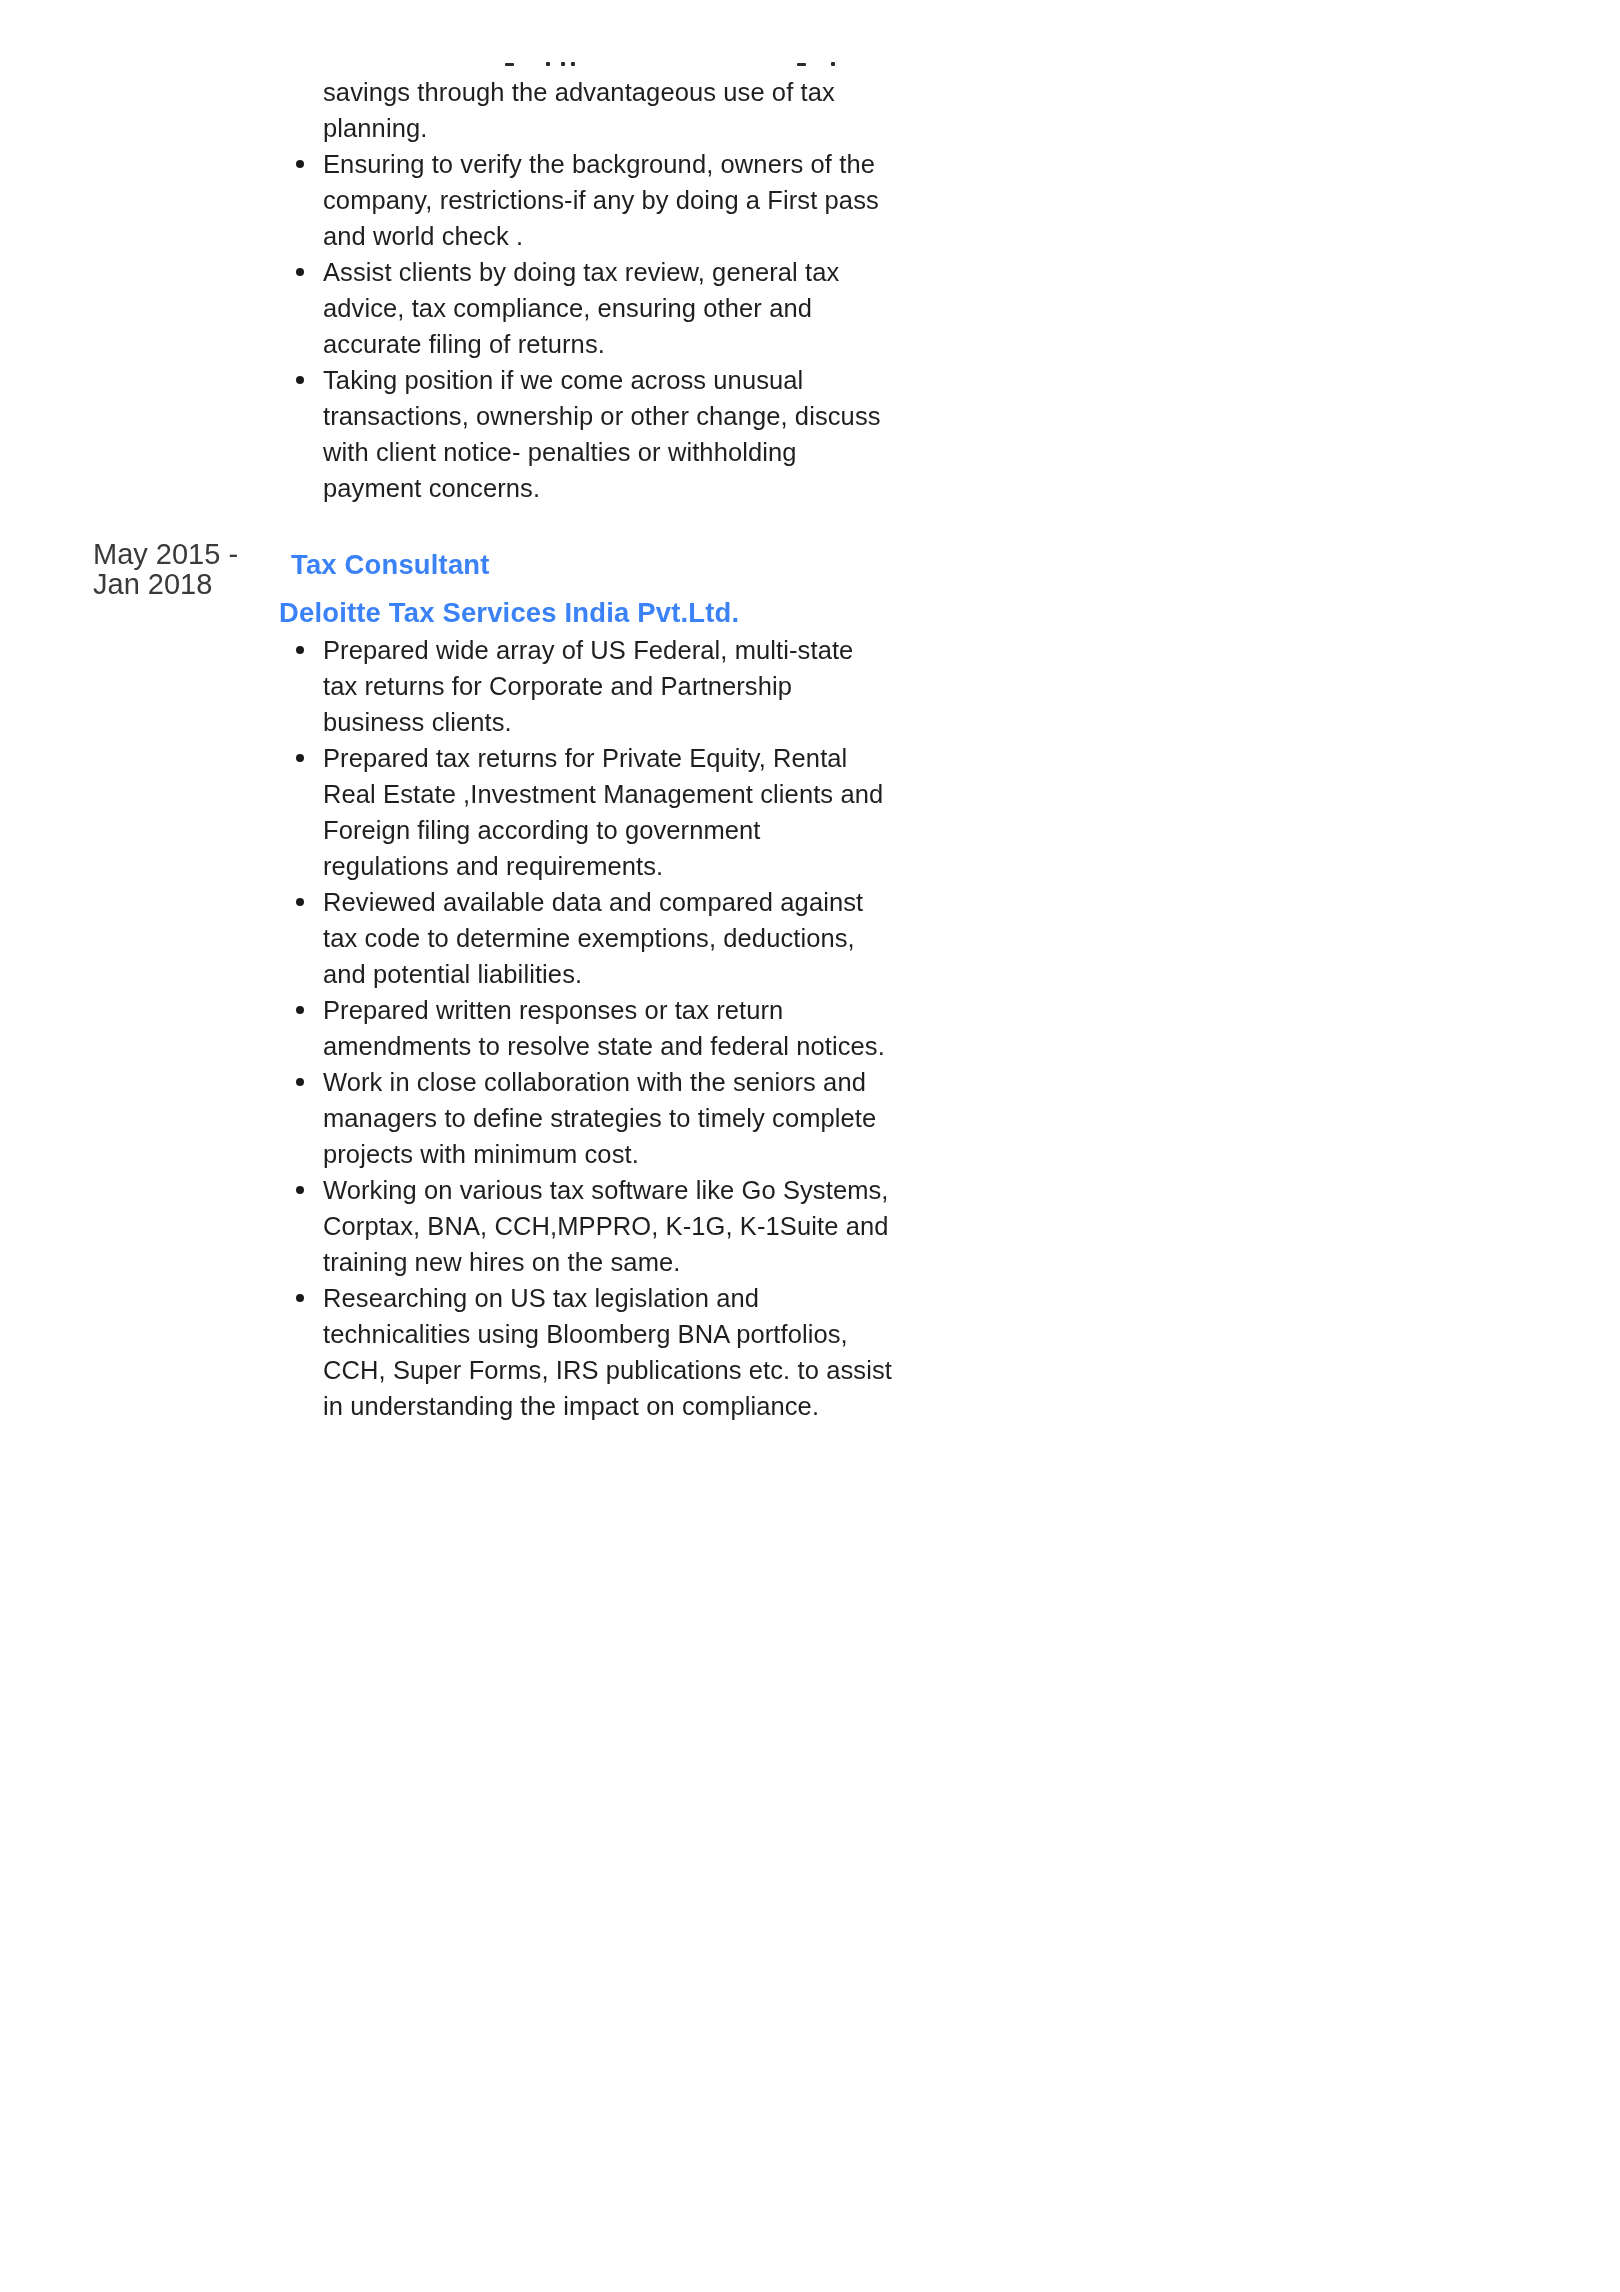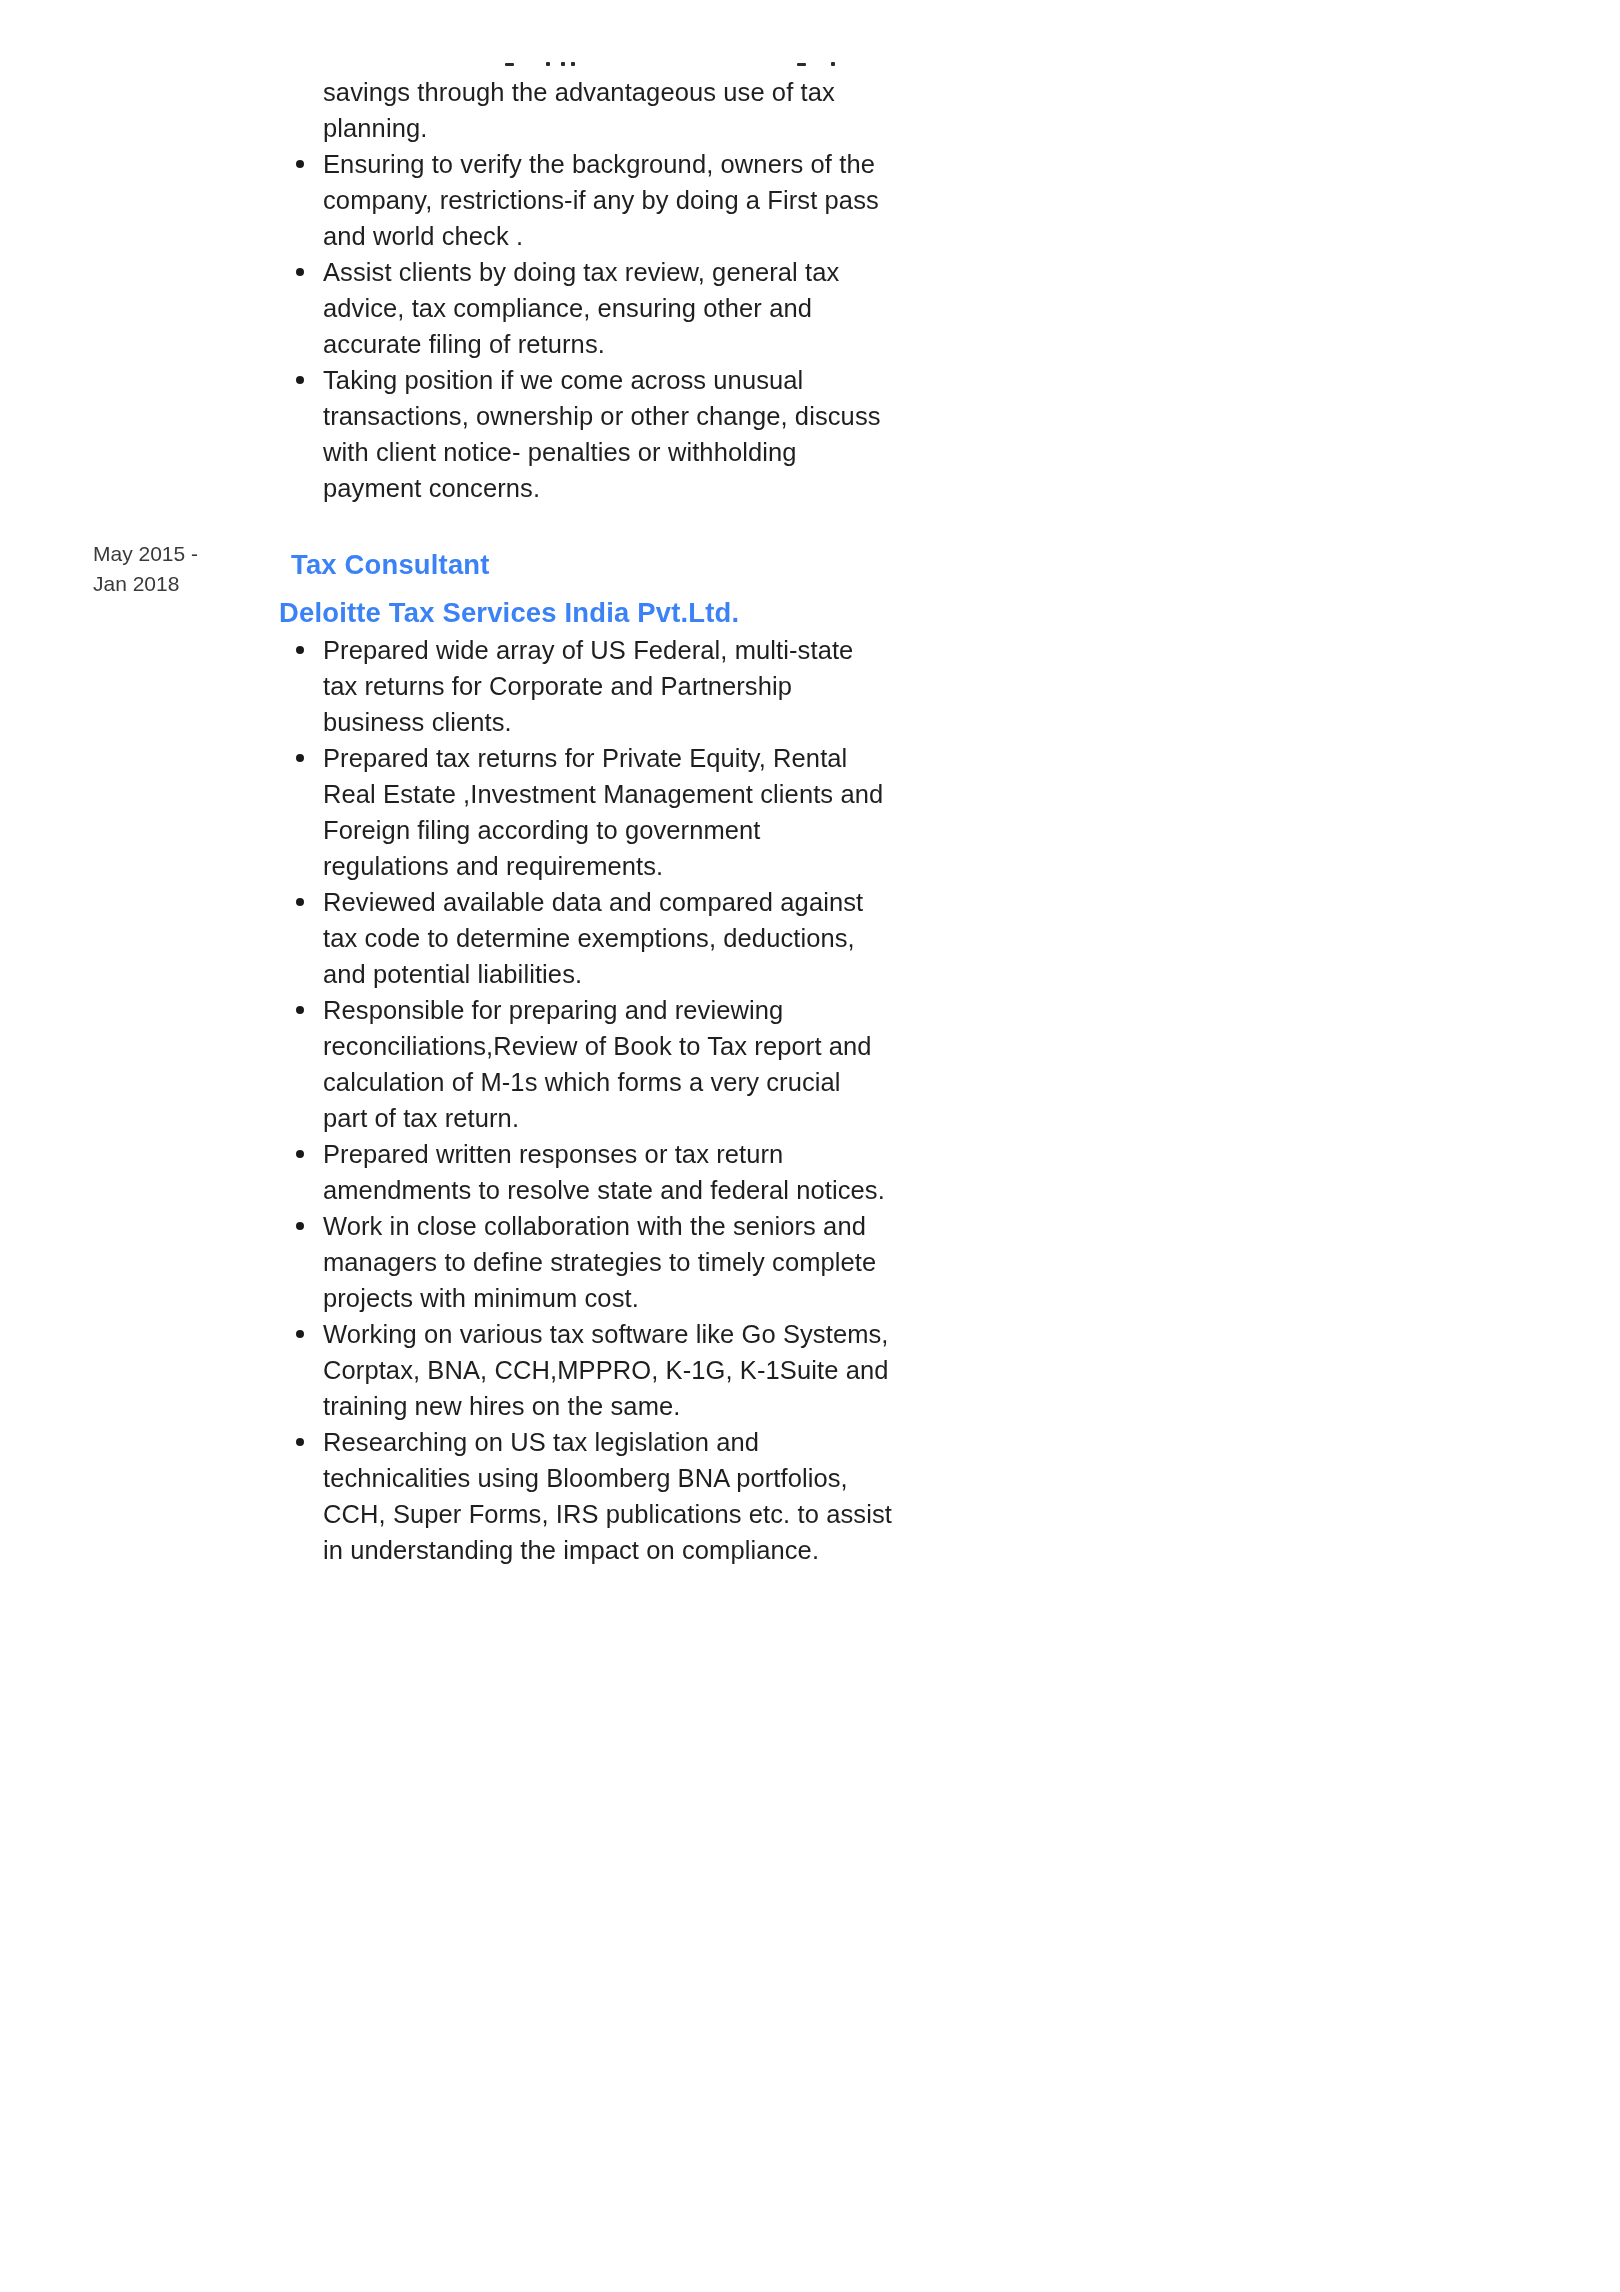--- a/index.html
+++ b/index.html
@@ -61,21 +61,21 @@
     background: #1a1a1a;
   }
 
   
   .entry-section { top: 535px; }
   .entry-dates {
     position: absolute;
     left: 93px;
     top: 539px;
     width: 176px;
-    font-size: 21px;
+    font-size: 29px;
     line-height: 30px;
     color: #3a3a3a;
     white-space: pre-line;
   }
   .role-title {
     margin: 12px;
     font-size: 27.4px;
     line-height: 36px;
     font-weight: bold;
     color: #3b82f6;
@@ -132,24 +132,20 @@
       <li class="body-text">Prepared wide array of US Federal, multi-state
 tax returns for Corporate and Partnership
 business clients.</li>
       <li class="body-text">Prepared tax returns for Private Equity, Rental
 Real Estate ,Investment Management clients and
 Foreign filing according to government
 regulations and requirements.</li>
       <li class="body-text">Reviewed available data and compared against
 tax code to determine exemptions, deductions,
 and potential liabilities.</li>
-      <li class="body-text">Responsible for preparing and reviewing
-reconciliations,Review of Book to Tax report and
-calculation of M-1s which forms a very crucial
-part of tax return.</li>
       <li class="body-text">Prepared written responses or tax return
 amendments to resolve state and federal notices.</li>
       <li class="body-text">Work in close collaboration with the seniors and
 managers to define strategies to timely complete
 projects with minimum cost.</li>
       <li class="body-text">Working on various tax software like Go Systems,
 Corptax, BNA, CCH,MPPRO, K-1G, K-1Suite and
 training new hires on the same.</li>
       <li class="body-text">Researching on US tax legislation and
 technicalities using Bloomberg BNA portfolios,

